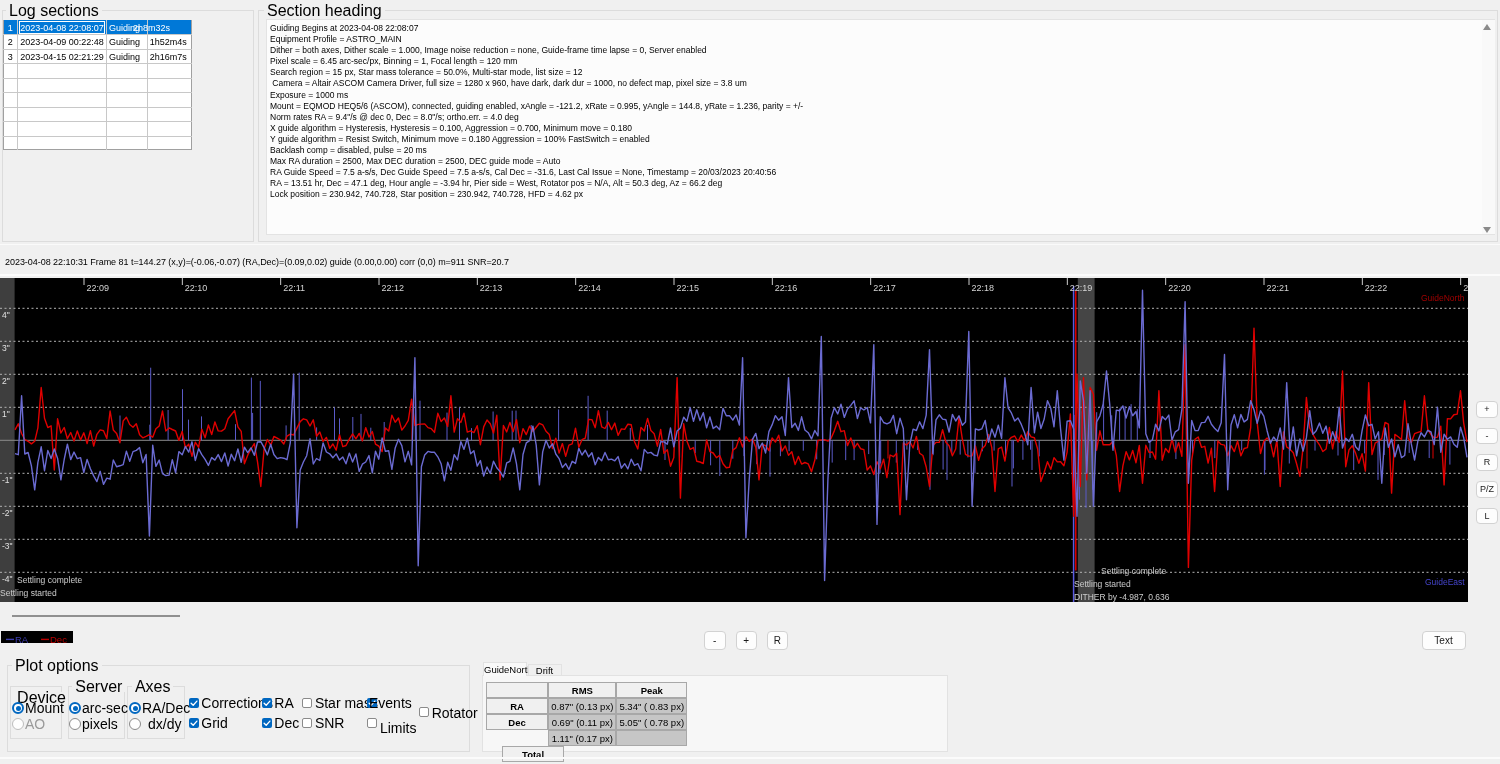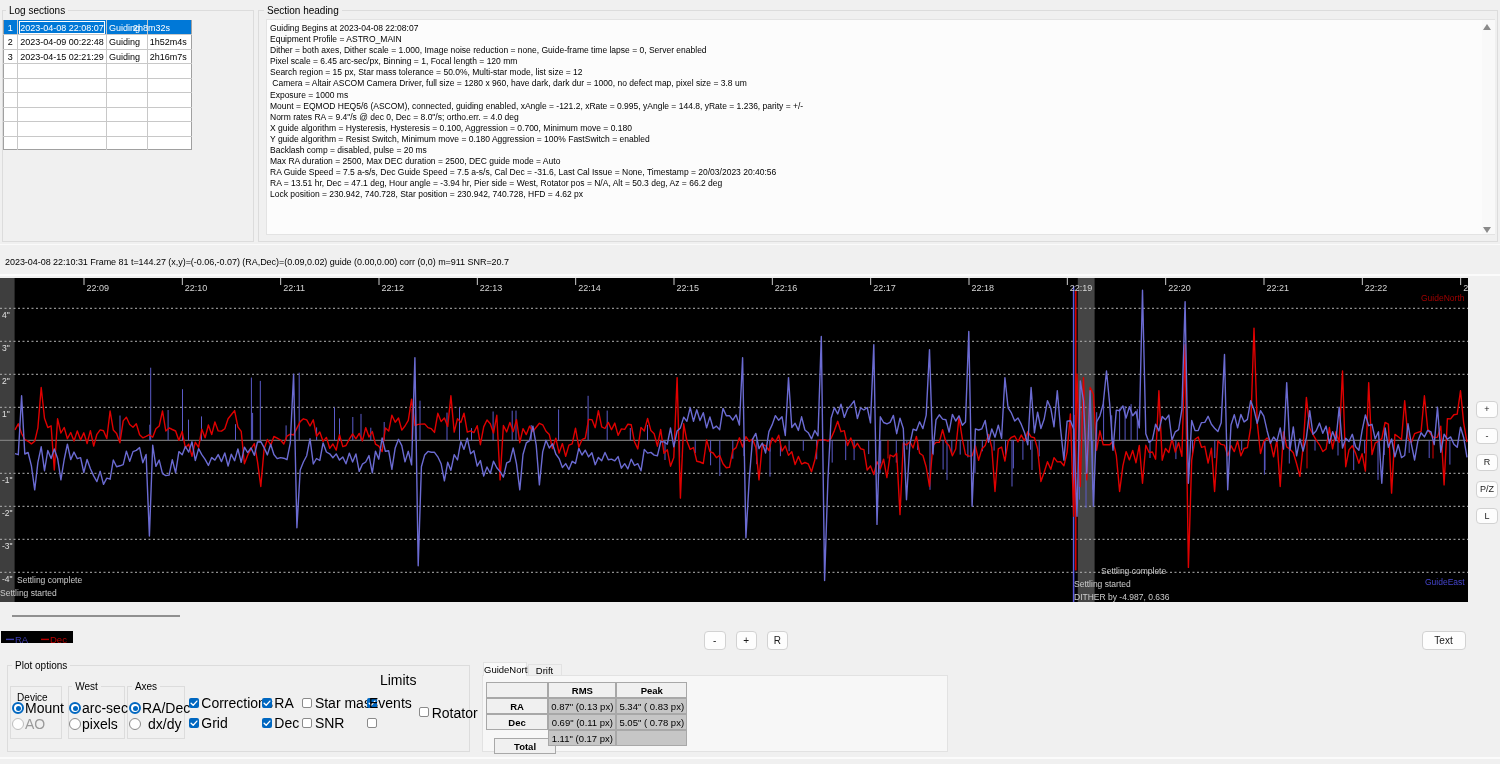--- a/index.html
+++ b/index.html
@@ -1,17 +1,17 @@
 <!DOCTYPE html>
 <html><head><meta charset="utf-8"><style>
 *{margin:0;padding:0}
 html,body{width:1500px;height:764px;background:#f0f0f0;font-family:"Liberation Sans",sans-serif;position:relative;overflow:hidden}
 .abs{position:absolute}
 .gb{position:absolute;border:1px solid #dcdcdc}
-.gbl{background:#f0f0f0;padding:0 3px;font-size:10px;line-height:11px;color:#000}
+.gbl{background:#f0f0f0;padding:0 3px;font-size:16px;line-height:11px;color:#000}
 .t9{font-size:9px;line-height:10px;white-space:pre}
 .t95{font-size:14px;line-height:10px;white-space:pre}
 .btn{background:#fdfdfd;border:1px solid #d2d2d2;border-radius:4px;color:#1a1a1a;text-align:center;box-sizing:border-box}
 </style></head><body>
 <div class="gb" style="left:2px;top:10px;width:250px;height:230px"></div>
 <div class="abs gbl" style="left:6px;top:4.5px">Log sections</div>
 <div class="abs" style="left:3.0px;top:19.5px;width:189.0px;height:130.95000000000002px;background:#fff;border:1px solid #a0a0a0;box-sizing:border-box"></div>
 <div class="abs" style="left:4.0px;top:20.0px;width:187.0px;height:14.55px;background:#0078d7"></div>
 <div class="abs" style="left:3.0px;top:34.0px;width:189.0px;height:1px;background:#c8c8c8"></div>
 <div class="abs" style="left:3.0px;top:48.6px;width:189.0px;height:1px;background:#c8c8c8"></div>
@@ -264,21 +264,21 @@
 <div class="abs btn" style="left:1476.2px;top:401.0px;width:21.6px;height:16.7px;font-size:9px;line-height:15.7px">+</div>
 <div class="abs btn" style="left:1476.2px;top:427.7px;width:21.6px;height:16.7px;font-size:9px;line-height:15.7px">-</div>
 <div class="abs btn" style="left:1476.2px;top:454.4px;width:21.6px;height:16.7px;font-size:9px;line-height:15.7px">R</div>
 <div class="abs btn" style="left:1476.2px;top:481.1px;width:21.6px;height:16.7px;font-size:9px;line-height:15.7px">P/Z</div>
 <div class="abs btn" style="left:1476.2px;top:507.8px;width:21.6px;height:16.7px;font-size:9px;line-height:15.7px">L</div>
 <div class="gb" style="left:7px;top:665px;width:461px;height:85px"></div>
 <div class="abs gbl" style="left:12px;top:659.5px">Plot options</div>
 <div class="gb" style="left:9.6px;top:686.4px;width:50px;height:51px"></div>
 <div class="abs gbl" style="left:14.1px;top:692px">Device</div>
 <div class="gb" style="left:67.8px;top:686.4px;width:55.4px;height:51px"></div>
-<div class="abs gbl" style="left:72.3px;top:681px">West</div>
+<div class="abs gbl" style="left:72.3px;top:681px">Server</div>
 <div class="gb" style="left:127.4px;top:686.4px;width:56px;height:51px"></div>
 <div class="abs gbl" style="left:131.9px;top:681px">Axes</div>
 <div class="abs" style="left:12px;top:702px;width:12px;height:12px;border-radius:50%;border:2px solid #0067c0;background:#fff;box-sizing:border-box"></div>
 <div class="abs" style="left:15.5px;top:705.5px;width:5px;height:5px;border-radius:50%;background:#0067c0"></div>
 <div class="abs t95" style="left:25px;top:702.5px">Mount</div>
 <div class="abs" style="left:11.5px;top:717.5px;width:12px;height:12px;border-radius:50%;border:1px solid #bdbdbd;background:#fefefe;box-sizing:border-box"></div>
 <div class="abs t95" style="left:25px;top:718.5px;color:#9a9a9a">AO</div>
 <div class="abs" style="left:69px;top:702px;width:12px;height:12px;border-radius:50%;border:2px solid #0067c0;background:#fff;box-sizing:border-box"></div>
 <div class="abs" style="left:72.5px;top:705.5px;width:5px;height:5px;border-radius:50%;background:#0067c0"></div>
 <div class="abs t95" style="left:82px;top:702.5px">arc-sec</div>
@@ -317,30 +317,30 @@
 <div class="abs t95" style="left:314.9px;top:698.0px">Star mass</div>
 <div class="abs" style="left:302.4px;top:717.6px;width:10px;height:10px;border-radius:2px;background:#fff;border:1px solid #8a8a8a;box-sizing:border-box"></div>
 <div class="abs t95" style="left:314.9px;top:718.1px">SNR</div>
 <div class="abs" style="left:367.4px;top:697.5px;width:10px;height:10px;border-radius:2px;background:#0067c0">
     <svg width="10" height="10" style="display:block">
       <path d="M2.1 5.2 L4.2 7.2 L7.9 3.1" stroke="#fff" stroke-width="1.3" fill="none" stroke-linecap="round" stroke-linejoin="round"></path>
     </svg>
   </div>
 <div class="abs t95" style="left:369px;top:698.0px">Events</div>
 <div class="abs" style="left:367.4px;top:717.6px;width:10px;height:10px;border-radius:2px;background:#fff;border:1px solid #8a8a8a;box-sizing:border-box"></div>
-<div class="abs t95" style="left:379.9px;top:675px">Limits</div>
+<div class="abs t95" style="left:379.9px;top:723px">Limits</div>
 <div class="abs" style="left:419.2px;top:707.0px;width:10px;height:10px;border-radius:2px;background:#fff;border:1px solid #8a8a8a;box-sizing:border-box"></div>
 <div class="abs t95" style="left:431.7px;top:707.5px">Rotator</div>
 <div class="abs" style="left:482px;top:674.5px;width:465.5px;height:77px;background:#f7f7f7;border:1px solid #e2e2e2;box-sizing:border-box"></div>
 <div class="abs" style="left:483px;top:661.5px;width:44px;height:14px;background:#f9f9f9;border:1px solid #e2e2e2;border-bottom:none;box-sizing:border-box;font-size:9.5px;text-align:center;line-height:14px">GuideNorth</div>
 <div class="abs" style="left:527.5px;top:663.5px;width:34px;height:11.5px;background:#f0f0f0;border:1px solid #e2e2e2;border-bottom:none;box-sizing:border-box;font-size:9.5px;text-align:center;line-height:12px">Drift</div>
 <div class="abs" style="left:485.7px;top:681.7px;width:62.7px;height:16.2px;background:#f0f0f0;border:1px solid #a8a8a8;box-sizing:border-box;margin:0;font-size:9.5px;font-weight:bold;text-align:center;line-height:16.2px"></div>
 <div class="abs" style="left:548.4px;top:681.7px;width:67.9px;height:16.2px;background:#f0f0f0;border:1px solid #a8a8a8;box-sizing:border-box;margin:0;font-size:9.5px;font-weight:bold;text-align:center;line-height:16.2px">RMS</div>
 <div class="abs" style="left:616.3px;top:681.7px;width:70.9px;height:16.2px;background:#f0f0f0;border:1px solid #a8a8a8;box-sizing:border-box;margin:0;font-size:9.5px;font-weight:bold;text-align:center;line-height:16.2px">Peak</div>
 <div class="abs" style="left:485.7px;top:697.9px;width:62.7px;height:16.2px;background:#f0f0f0;border:1px solid #a8a8a8;box-sizing:border-box;margin:0;font-size:9.5px;font-weight:bold;text-align:center;line-height:16.2px">RA</div>
 <div class="abs" style="left:548.4px;top:697.9px;width:67.9px;height:16.2px;background:#c6c6c6;border:1px solid #a8a8a8;box-sizing:border-box;margin:0;font-size:9.5px;font-weight:normal;text-align:center;line-height:16.2px">0.87" (0.13 px)</div>
 <div class="abs" style="left:616.3px;top:697.9px;width:70.9px;height:16.2px;background:#c6c6c6;border:1px solid #a8a8a8;box-sizing:border-box;margin:0;font-size:9.5px;font-weight:normal;text-align:center;line-height:16.2px">5.34" ( 0.83 px)</div>
 <div class="abs" style="left:485.7px;top:714.1px;width:62.7px;height:16.2px;background:#f0f0f0;border:1px solid #a8a8a8;box-sizing:border-box;margin:0;font-size:9.5px;font-weight:bold;text-align:center;line-height:16.2px">Dec</div>
 <div class="abs" style="left:548.4px;top:714.1px;width:67.9px;height:16.2px;background:#c6c6c6;border:1px solid #a8a8a8;box-sizing:border-box;margin:0;font-size:9.5px;font-weight:normal;text-align:center;line-height:16.2px">0.69" (0.11 px)</div>
 <div class="abs" style="left:616.3px;top:714.1px;width:70.9px;height:16.2px;background:#c6c6c6;border:1px solid #a8a8a8;box-sizing:border-box;margin:0;font-size:9.5px;font-weight:normal;text-align:center;line-height:16.2px">5.05" ( 0.78 px)</div>
-<div class="abs" style="left:485.7px;top:730.3px;width:62.7px;height:16.2px;background:#f0f0f0;border:1px solid #a8a8a8;box-sizing:border-box;margin:8px;font-size:9.5px;font-weight:bold;text-align:center;line-height:16.2px">Total</div>
+<div class="abs" style="left:485.7px;top:730.3px;width:62.7px;height:16.2px;background:#f0f0f0;border:1px solid #a8a8a8;box-sizing:border-box;margin:16px;font-size:9.5px;font-weight:bold;text-align:center;line-height:16.2px">Total</div>
 <div class="abs" style="left:548.4px;top:730.3px;width:67.9px;height:16.2px;background:#c6c6c6;border:1px solid #a8a8a8;box-sizing:border-box;margin:0;font-size:9.5px;font-weight:normal;text-align:center;line-height:16.2px">1.11" (0.17 px)</div>
 <div class="abs" style="left:616.3px;top:730.3px;width:70.9px;height:16.2px;background:#c6c6c6;border:1px solid #a8a8a8;box-sizing:border-box;margin:0;font-size:9.5px;font-weight:normal;text-align:center;line-height:16.2px"></div>
 <div class="abs" style="left:0;top:757px;width:1500px;height:1.5px;background:#fbfbfb"></div>
 </body></html>

